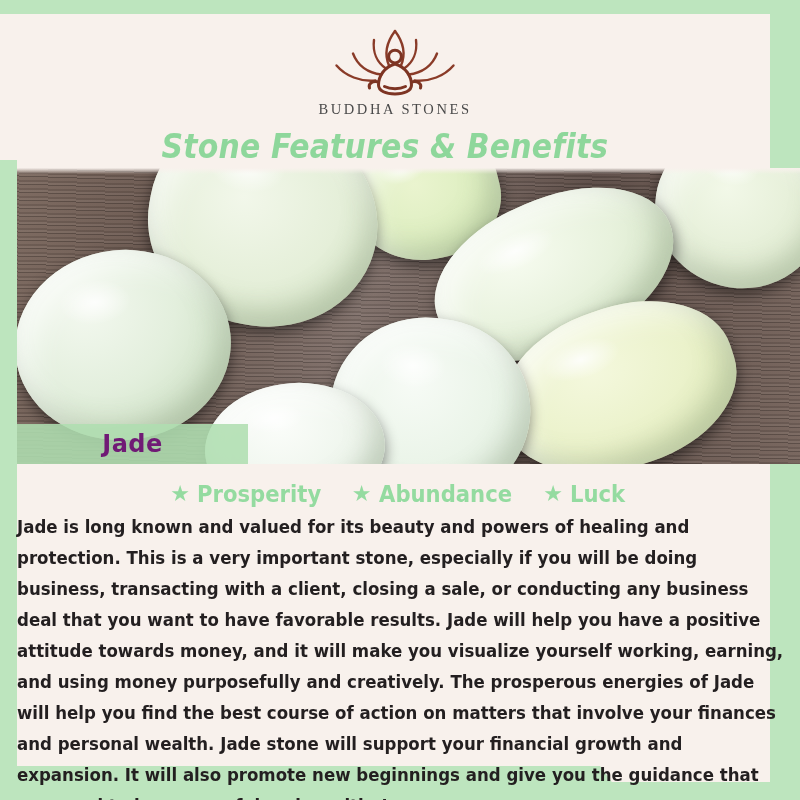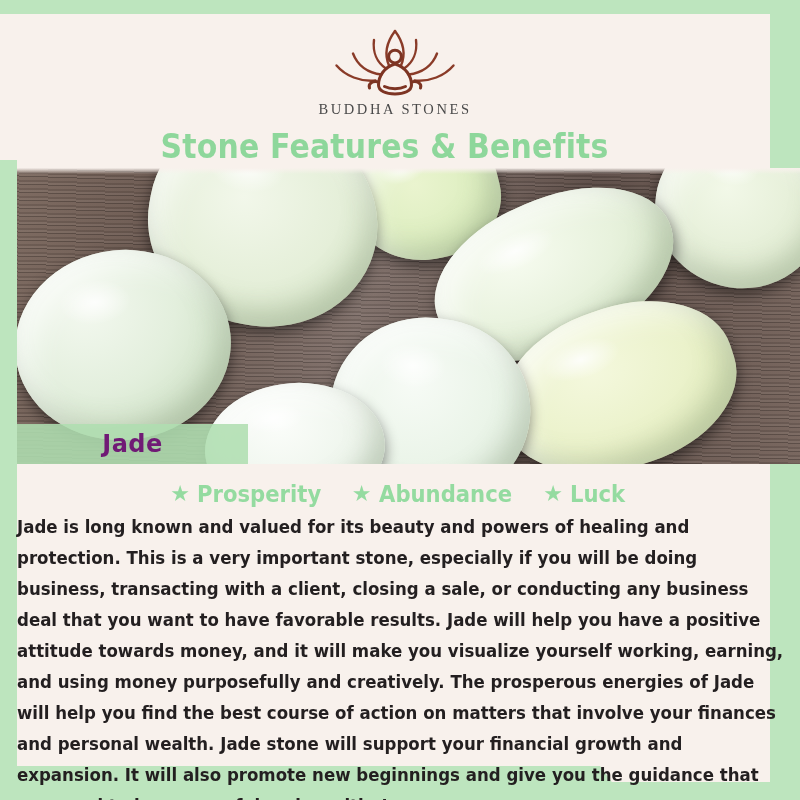--- a/index.html
+++ b/index.html
@@ -63,21 +63,21 @@
     letter-spacing:2.6px;
     color:#4a4a4a;
     font-weight:400;
   }
 
   
   .title-banner {
     position:absolute;
     left:0; top:124px; width:770px; height:44px;
     z-index:6;
-    display:flex; align-items:center; justify-content:center;
+    display:flex; align-items:center; justify-content:center;font-style:italic;
   }
   .title-text {
     font-family:"DejaVu Sans", sans-serif;
     font-weight:700;
     font-size:34px;
     line-height:1;
     color:#8ed79b;
     letter-spacing:0.2px;
     transform:scaleX(0.88);
     transform-origin:center;

